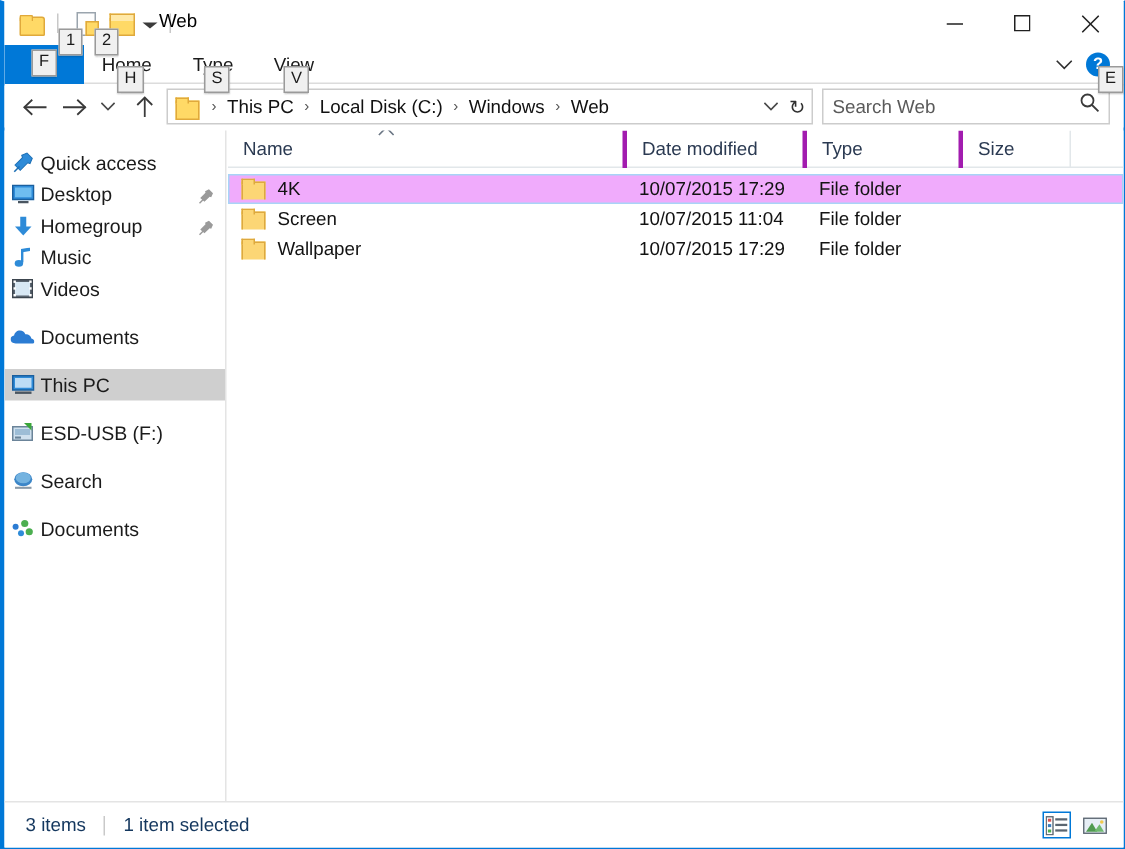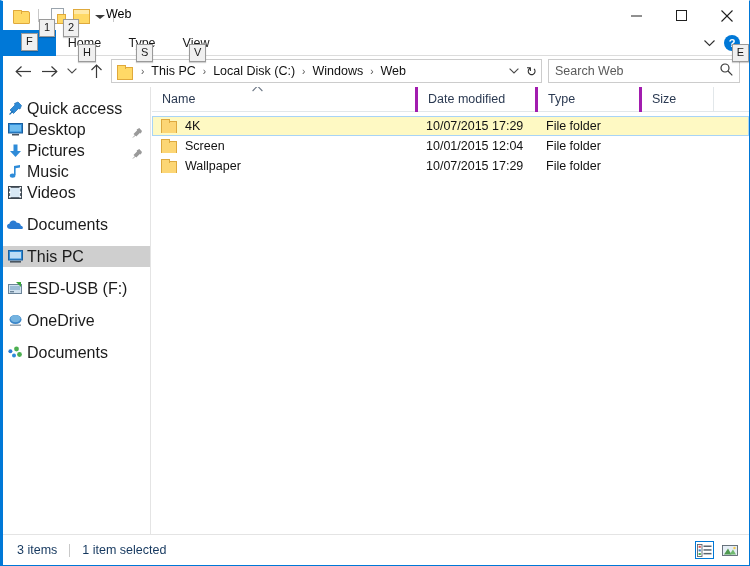--- a/index.html
+++ b/index.html
@@ -196,21 +196,21 @@
   
   #navpane {
     position: absolute; left: 0; top: 86px; width: 148px; bottom: 31px;
     background: #ffffff;
     border-right: 1px solid #e4e4e4;
     overflow: hidden;
   }
   .nav-item {
     position: relative; height: 21px;
     display: flex; align-items: center;
-    padding-left: 24px; font-size: 16px; color: #1b1b1b;
+    padding-left: 24px; font-size: 13px; color: #1b1b1b;
   }
   .nav-item.selected { background: #cfcfcf; }
   .nav-icon {
     position: absolute; left: 4px; top: 50%; transform: translateY(-50%);
     width: 16px; height: 16px;
     display: flex; align-items: center; justify-content: center;
   }
   .nav-label { white-space: nowrap; }
   .pin {
     position: absolute; right: 7px; top: 50%; transform: translateY(-50%);
@@ -243,21 +243,21 @@
     position: absolute; left: 100px; top: -4px;
     font-size: 10px; color: #6b7684;
   }
 
   .filerow {
     position: relative; height: 20px; display: flex; align-items: center;
     font-size: 12.5px; color: #121212;
     border: 1px solid transparent;
   }
   .filerow.selected {
-    background: #fef9c3;
+    background: #f0abfc;
     border: 1px solid #a8d4f6;
   }
   .cell { padding-left: 10px; overflow: hidden; white-space: nowrap; }
   .cell-name { width: 263px; display: flex; align-items: center; padding-left: 8px; }
   .cell-date { width: 120px; }
   .cell-type { width: 104px; }
   .cell-size { width: 74px; }
   .row-folder {
     width: 16px; height: 14px; position: relative; margin-right: 8px;
     flex: 0 0 auto;
@@ -458,21 +458,21 @@
       </span>
     </div>
 
     <div class="nav-item">
       <span class="nav-icon">
         <svg width="13" height="14" viewBox="0 0 13 14">
           <rect x="4.5" y="0.5" width="4" height="7" fill="#2e8bd8"></rect>
           <polygon points="1,7 12,7 6.5,13" fill="#2e8bd8"></polygon>
         </svg>
       </span>
-      <span class="nav-label">Pictures</span>
+      <span class="nav-label">Homegroup</span>
       <span class="pin">
         <svg width="11" height="11" viewBox="0 0 11 11">
           <path d="M1.5 6.5 L5 3 L4.7 2 L7.3 0.6 L10 3.4 L8.8 6 L7.8 5.6 L4.3 9 Z" fill="#9a9a9a"></path>
           <line x1="4" y1="7" x2="1" y2="10" stroke="#9a9a9a" stroke-width="1"></line>
         </svg>
       </span>
     </div>
 
 
 
@@ -544,21 +544,21 @@
     <div class="nav-gap"></div>
 
     <div class="nav-item">
       <span class="nav-icon">
         <svg width="15" height="13" viewBox="0 0 15 13">
           <ellipse cx="7.5" cy="5.5" rx="6" ry="4.6" fill="#3c86c8"></ellipse>
           <ellipse cx="7.5" cy="4.6" rx="5" ry="3.6" fill="#74b3e0"></ellipse>
           <rect x="2" y="10.5" width="11" height="1.4" fill="#8a9aa8"></rect>
         </svg>
       </span>
-      <span class="nav-label">OneDrive</span>
+      <span class="nav-label">Search</span>
     </div>
 
     <div class="nav-gap"></div>
 
     <div class="nav-item">
       <span class="nav-icon">
         <svg width="15" height="13" viewBox="0 0 15 13">
           <circle cx="2.4" cy="5.2" r="2" fill="#2b7cd3"></circle>
           <circle cx="8.5" cy="3" r="2.4" fill="#4caf50"></circle>
           <circle cx="11.5" cy="8.5" r="2.4" fill="#4caf50"></circle>
@@ -602,21 +602,21 @@
       <div class="cell cell-date">10/07/2015 17:29</div>
       <div class="cell cell-type">File folder</div>
       <div class="cell cell-size"></div>
     </div>
 
     <div class="filerow">
       <div class="cell cell-name">
         <span class="row-folder"></span>
         <span>Screen</span>
       </div>
-      <div class="cell cell-date">10/01/2015 12:04</div>
+      <div class="cell cell-date">10/07/2015 11:04</div>
       <div class="cell cell-type">File folder</div>
       <div class="cell cell-size"></div>
     </div>
 
     <div class="filerow">
       <div class="cell cell-name">
         <span class="row-folder"></span>
         <span>Wallpaper</span>
       </div>
       <div class="cell cell-date">10/07/2015 17:29</div>

